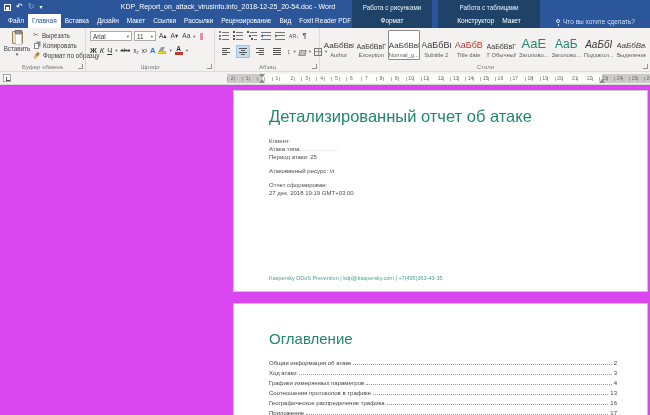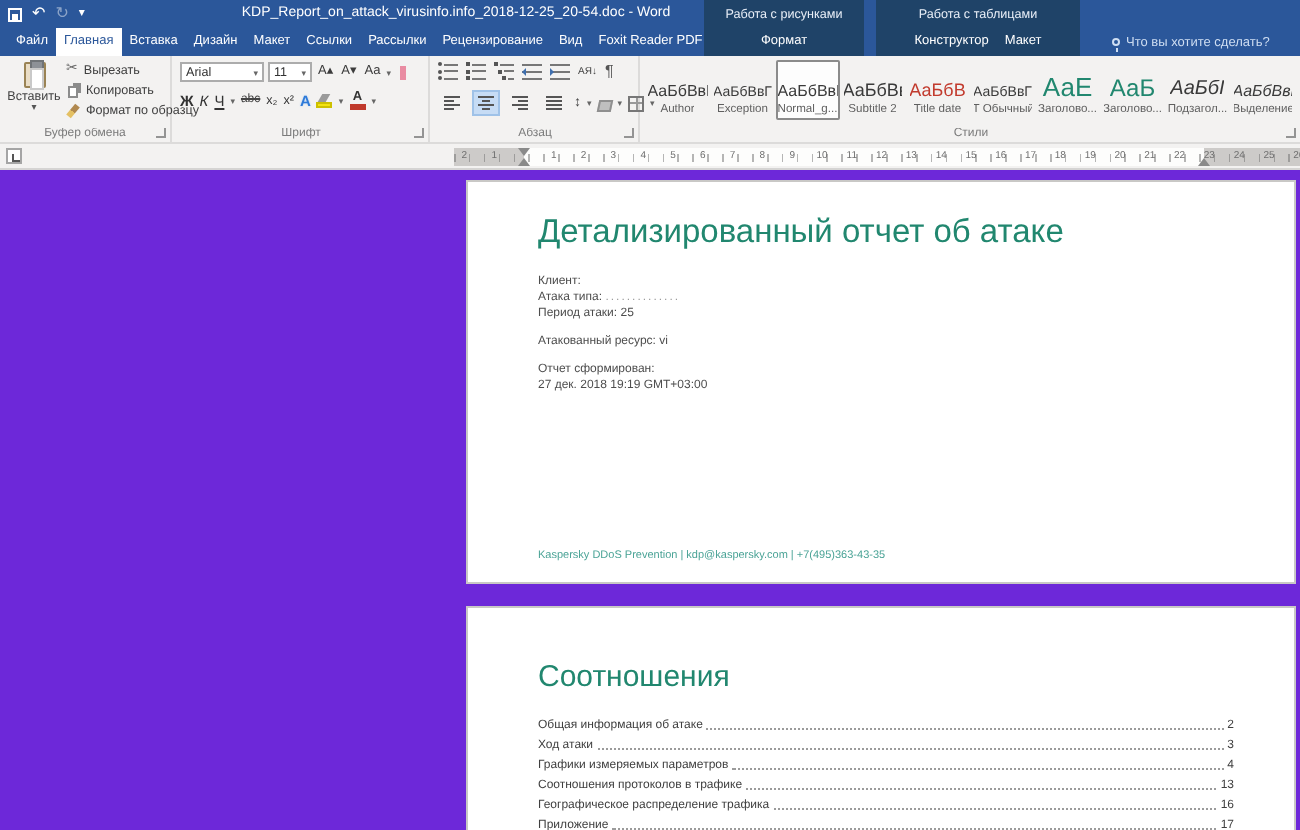--- a/index.html
+++ b/index.html
@@ -108,21 +108,21 @@
   .tabsel:after{content:"";position:absolute;left:2px;top:2px;width:3px;height:3px;border-left:1px solid #555;border-bottom:1px solid #555;}
   .ruler{position:absolute;left:227px;top:2px;width:423px;height:9px;background:#cdcbc9;overflow:hidden;}
   .rtext{position:absolute;left:35px;top:0;width:340px;height:9px;background:#fdfdfc;}
   .rticks{position:absolute;left:0;right:0;top:3px;bottom:2px;background:repeating-linear-gradient(90deg,rgba(110,110,110,.5) 0 0.8px,transparent 0.8px 7.45px);}
   .rnum{position:absolute;top:1px;font-size:5px;color:#6e6e6e;transform:translateX(-50%);line-height:7px;}
   .ind-t{position:absolute;left:32px;top:0;width:0;height:0;border:3px solid transparent;border-top:4px solid #8a8a8a;}
   .ind-b{position:absolute;left:32px;bottom:0;width:0;height:0;border:3px solid transparent;border-bottom:4px solid #8a8a8a;}
   .ind-r{position:absolute;left:372px;bottom:0;width:0;height:0;border:3px solid transparent;border-bottom:4px solid #8a8a8a;}
 
   
-  .docarea{position:absolute;left:0;top:85px;width:650px;height:330px;background:#6d28d9;overflow:hidden;}
+  .docarea{position:absolute;left:0;top:85px;width:650px;height:330px;background:#d946ef;overflow:hidden;}
   .page{position:absolute;left:233px;width:415px;background:#fff;border:1px solid #c9c8c6;}
   .page1{top:5px;height:202px;}
   .page2{top:218px;height:190px;}
   .doc-h1{position:absolute;left:35px;top:16px;font-size:16.5px;white-space:nowrap;}
   .infoblock{position:absolute;left:35px;top:46px;}
   .infoblock p{margin:0;font-size:6px;line-height:8px;color:#4d4d4d;white-space:nowrap;}
   .infoblock p.gap{margin-top:6px;}
   .dim-val{color:#9a9a9a;letter-spacing:1px;}
   .pfooter{position:absolute;left:35px;top:184px;font-size:5.5px;white-space:nowrap;}
   .doc-h2{position:absolute;left:35px;top:26px;font-size:15px;white-space:nowrap;}
@@ -407,21 +407,21 @@
         <p><span>Атака типа:</span> <span class="dim-val">..............</span></p>
         <p><span>Период атаки:</span> <span>25</span></p>
         <p class="gap"><span>Атакованный ресурс:</span> <span>vi</span></p>
         <p class="gap"><span>Отчет сформирован:</span></p>
         <p><span>27 дек. 2018 19:19 GMT+03:00</span></p>
       </div>
       <div class="pfooter" style="color: rgb(74, 163, 150);">Kaspersky DDoS Prevention | kdp@kaspersky.com | +7(495)363-43-35</div>
     </div>
 
     <div class="page page2">
-      <div class="doc-h2" style="color: rgb(33, 135, 111);">Соотношения</div>
+      <div class="doc-h2" style="color: rgb(33, 135, 111);">Оглавление</div>
       <div class="toc" id="toc">
           <div class="tocrow">
             <span class="toct">Общая информация об атаке</span>
             <span class="tocd"></span>
             <span class="tocp">2</span>
           </div>
           <div class="tocrow">
             <span class="toct">Ход атаки</span>
             <span class="tocd"></span>
             <span class="tocp">3</span>

